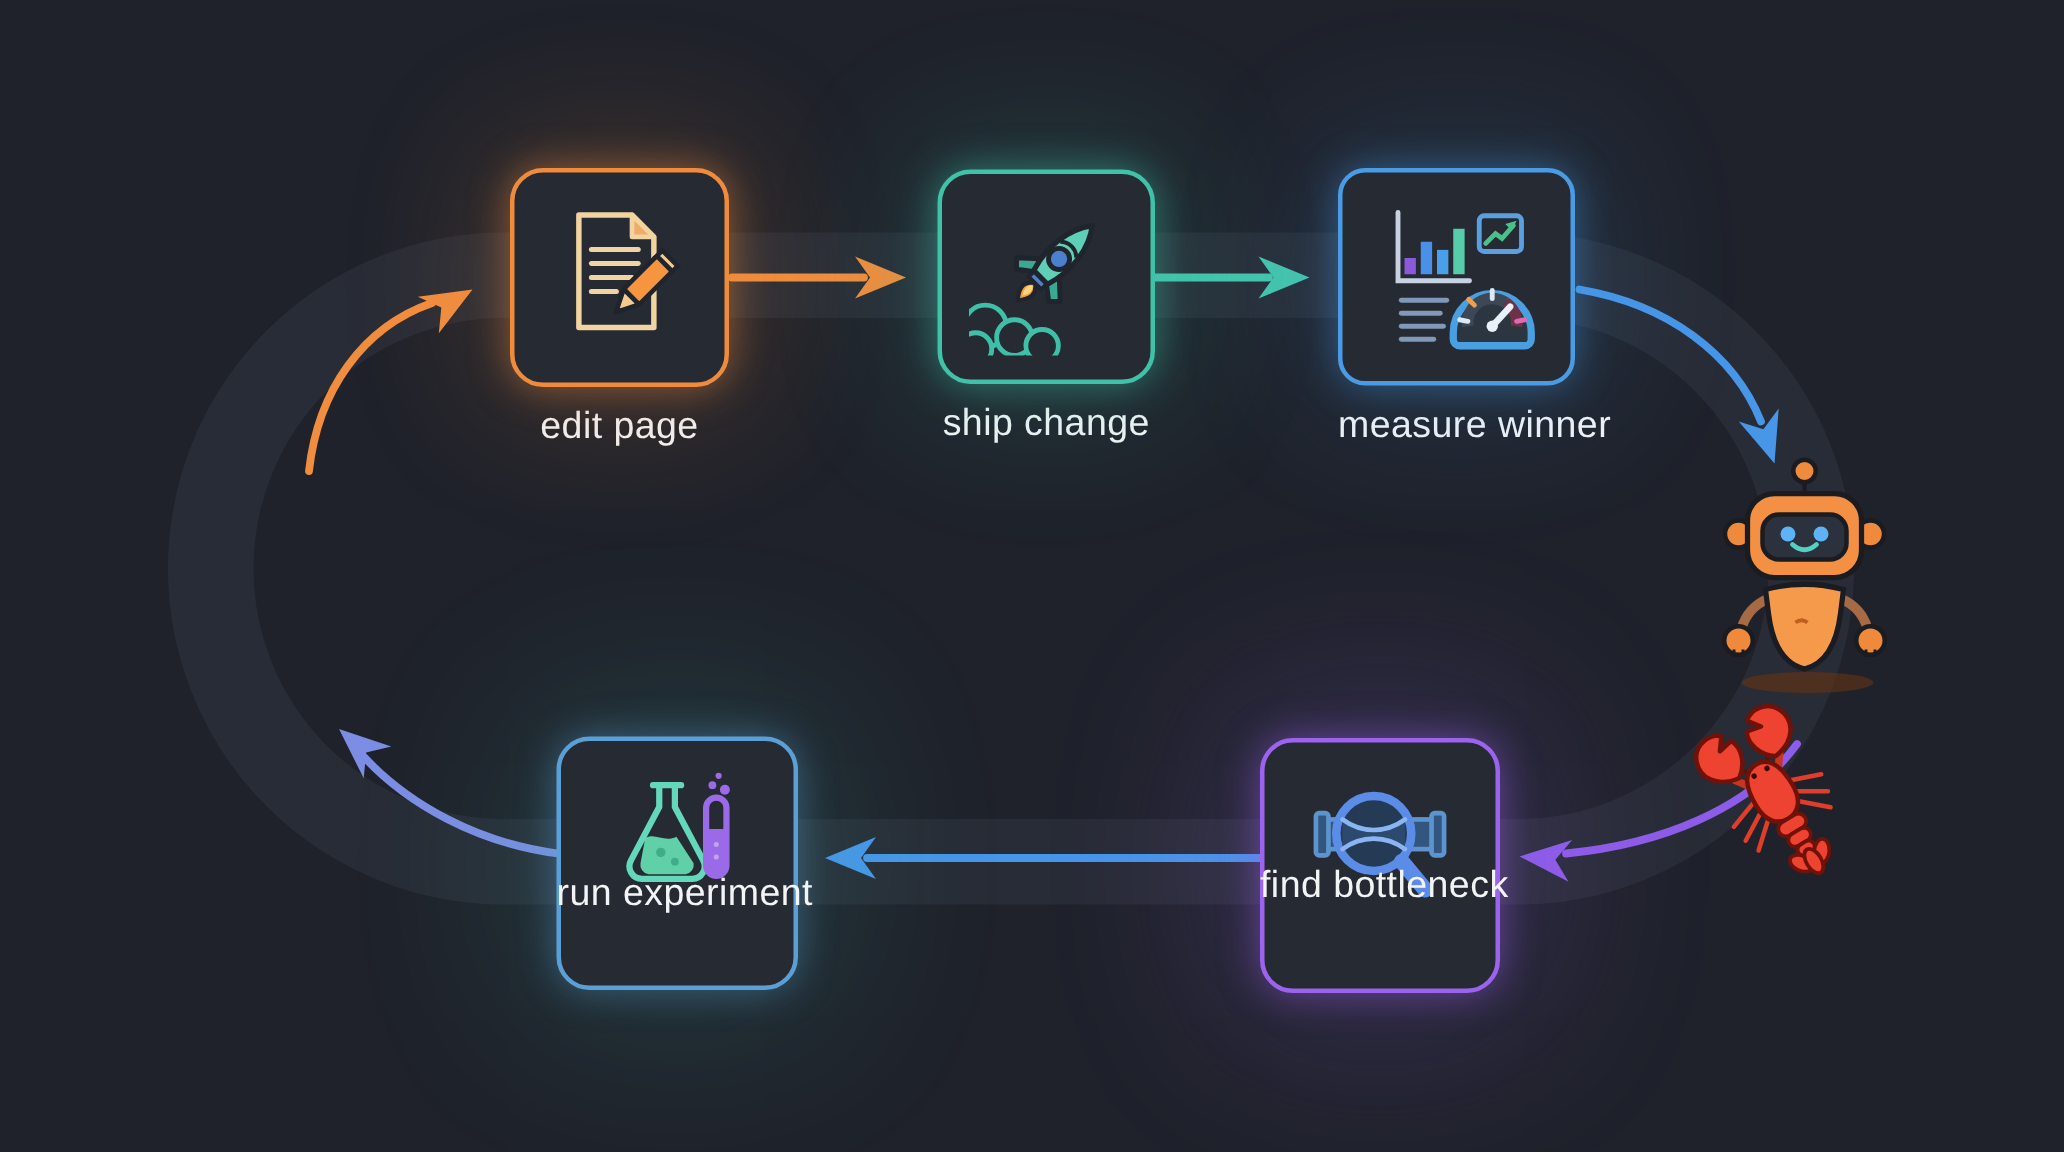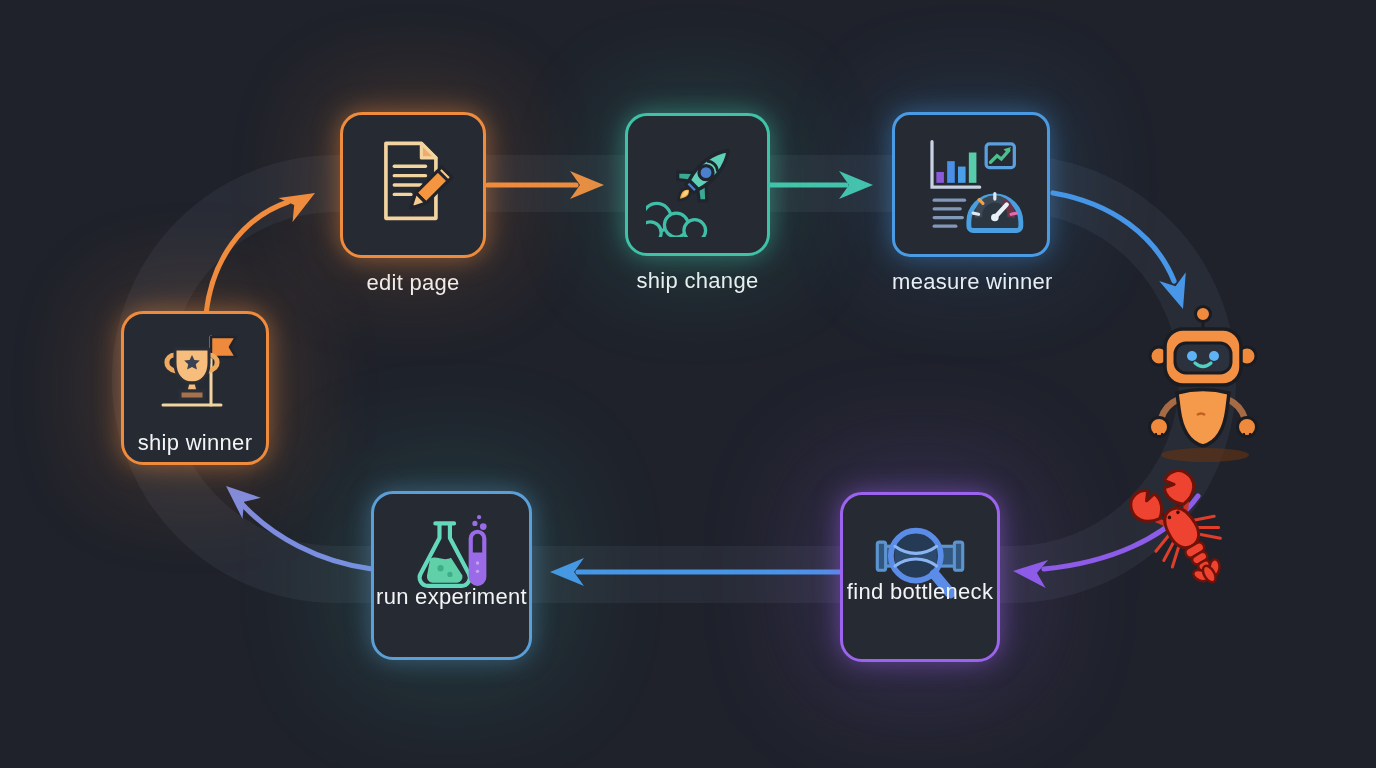--- a/index.html
+++ b/index.html
@@ -17,21 +17,21 @@
   .arrows { position:absolute; left:0; top:0; z-index:2; }
   .arrows path.ln { fill:none; stroke-width:5.2; stroke-linecap:round; }
 
   .node { position:absolute; z-index:3; }
   .box {
     position:relative; width:100%; height:100%;
     background:#262a32; border-radius:22px;
     display:flex; align-items:center; justify-content:center;
   }
   .lbl {
-    color:#f3f4f6; font-size:22px; letter-spacing:0.3px; white-space:nowrap;
+    color:#f3f4f6; font-size:25px; letter-spacing:0.3px; white-space:nowrap;
     text-align:center;
   }
   .lbl.below { margin-top:12px; }
   .lbl.inside { position:absolute; left:0; right:0; bottom:9px; }
   .box .ic { display:block; }
   .inside-label-box .ic { margin-bottom:26px; }
 
   .n-edit   { left:340px; top:112px; width:146px; }
   .n-edit .box   { height:146px; border:3px solid #ef8b3d;
     box-shadow:0 0 26px rgba(238,139,61,0.5), 0 0 90px 26px rgba(238,139,61,0.16); }
@@ -172,36 +172,20 @@
           <line x1="15" y1="-1" x2="20" y2="-2" stroke="#e06ab0" stroke-width="3" stroke-linecap="round"></line>
           <line x1="-15" y1="-1" x2="-20" y2="-2" stroke="#dfe8f2" stroke-width="3" stroke-linecap="round"></line>
           <line x1="0" y1="2" x2="11" y2="-10" stroke="#e8f0f8" stroke-width="4" stroke-linecap="round"></line>
           <circle cx="0" cy="2" r="3.5" fill="#e8f0f8"></circle>
         </g>
       </svg>
     </div>
     <div class="lbl below">measure winner</div>
   </div>
 
-  <div class="node n-winner">
-    <div class="box inside-label-box">
-      <svg class="ic" width="96" height="96" viewBox="0 0 96 96">
-        <line x1="16" y1="78" x2="74" y2="78" stroke="#f2d4a0" stroke-width="3" stroke-linecap="round"></line>
-        <line x1="64" y1="10" x2="64" y2="78" stroke="#f2d4a0" stroke-width="3" stroke-linecap="round"></line>
-        <path d="M64 10 H89 L83 20 89 30 H64 Z" fill="#ef8a3c" stroke="#20242c" stroke-width="2.5" stroke-linejoin="round"></path>
-        <path d="M28 28 C18 28 16 42 29 44" fill="none" stroke="#f0aa60" stroke-width="5"></path>
-        <path d="M62 28 C72 28 74 42 61 44" fill="none" stroke="#f0aa60" stroke-width="5"></path>
-        <path d="M28 22 H62 V36 C62 48 55 56 45 56 C35 56 28 48 28 36 Z" fill="#f6bd7c" stroke="#2a2e36" stroke-width="3" stroke-linejoin="round"></path>
-        <path d="M45 28 l2.4 5 5.4 0.6 -4 3.7 1.1 5.3 -4.9 -2.7 -4.9 2.7 1.1 -5.3 -4 -3.7 5.4 -0.6 Z" fill="#3a4150"></path>
-        <path d="M41 56 H49 L51 64 H39 Z" fill="#f6bd7c" stroke="#2a2e36" stroke-width="3" stroke-linejoin="round"></path>
-        <rect x="33" y="64" width="24" height="8" fill="#a5724e" stroke="#2a2e36" stroke-width="3"></rect>
-      </svg>
-    </div>
-    <div class="lbl inside">ship winner</div>
-  </div>
 
   <div class="node n-exp">
     <div class="box inside-label-box">
       <svg class="ic" width="100" height="100" viewBox="0 0 96 96">
         <path d="M27 44 C33 40 39 47 47 43 L58 60 A6 6 0 0 1 53 67 H29 A6 6 0 0 1 24 60 Z" fill="#5fd0a8"></path>
         <circle cx="37" cy="53" r="3" fill="#3fae88"></circle>
           <circle cx="46" cy="59" r="2.5" fill="#3fae88"></circle>
         <path d="M32 10 H50 M36 10 V24 L18 58 A8 8 0 0 0 25 70 H57 A8 8 0 0 0 64 58 L46 24 V10" fill="none" stroke="#64d8ba" stroke-width="4" stroke-linecap="round" stroke-linejoin="round"></path>
         <path d="M66 38 h13 v23 a6.5 7 0 0 1 -13 0 Z" fill="#9a6ae8"></path>
         <rect x="66" y="18" width="13" height="50" rx="6.5" fill="none" stroke="#9a6ae8" stroke-width="4"></rect>

